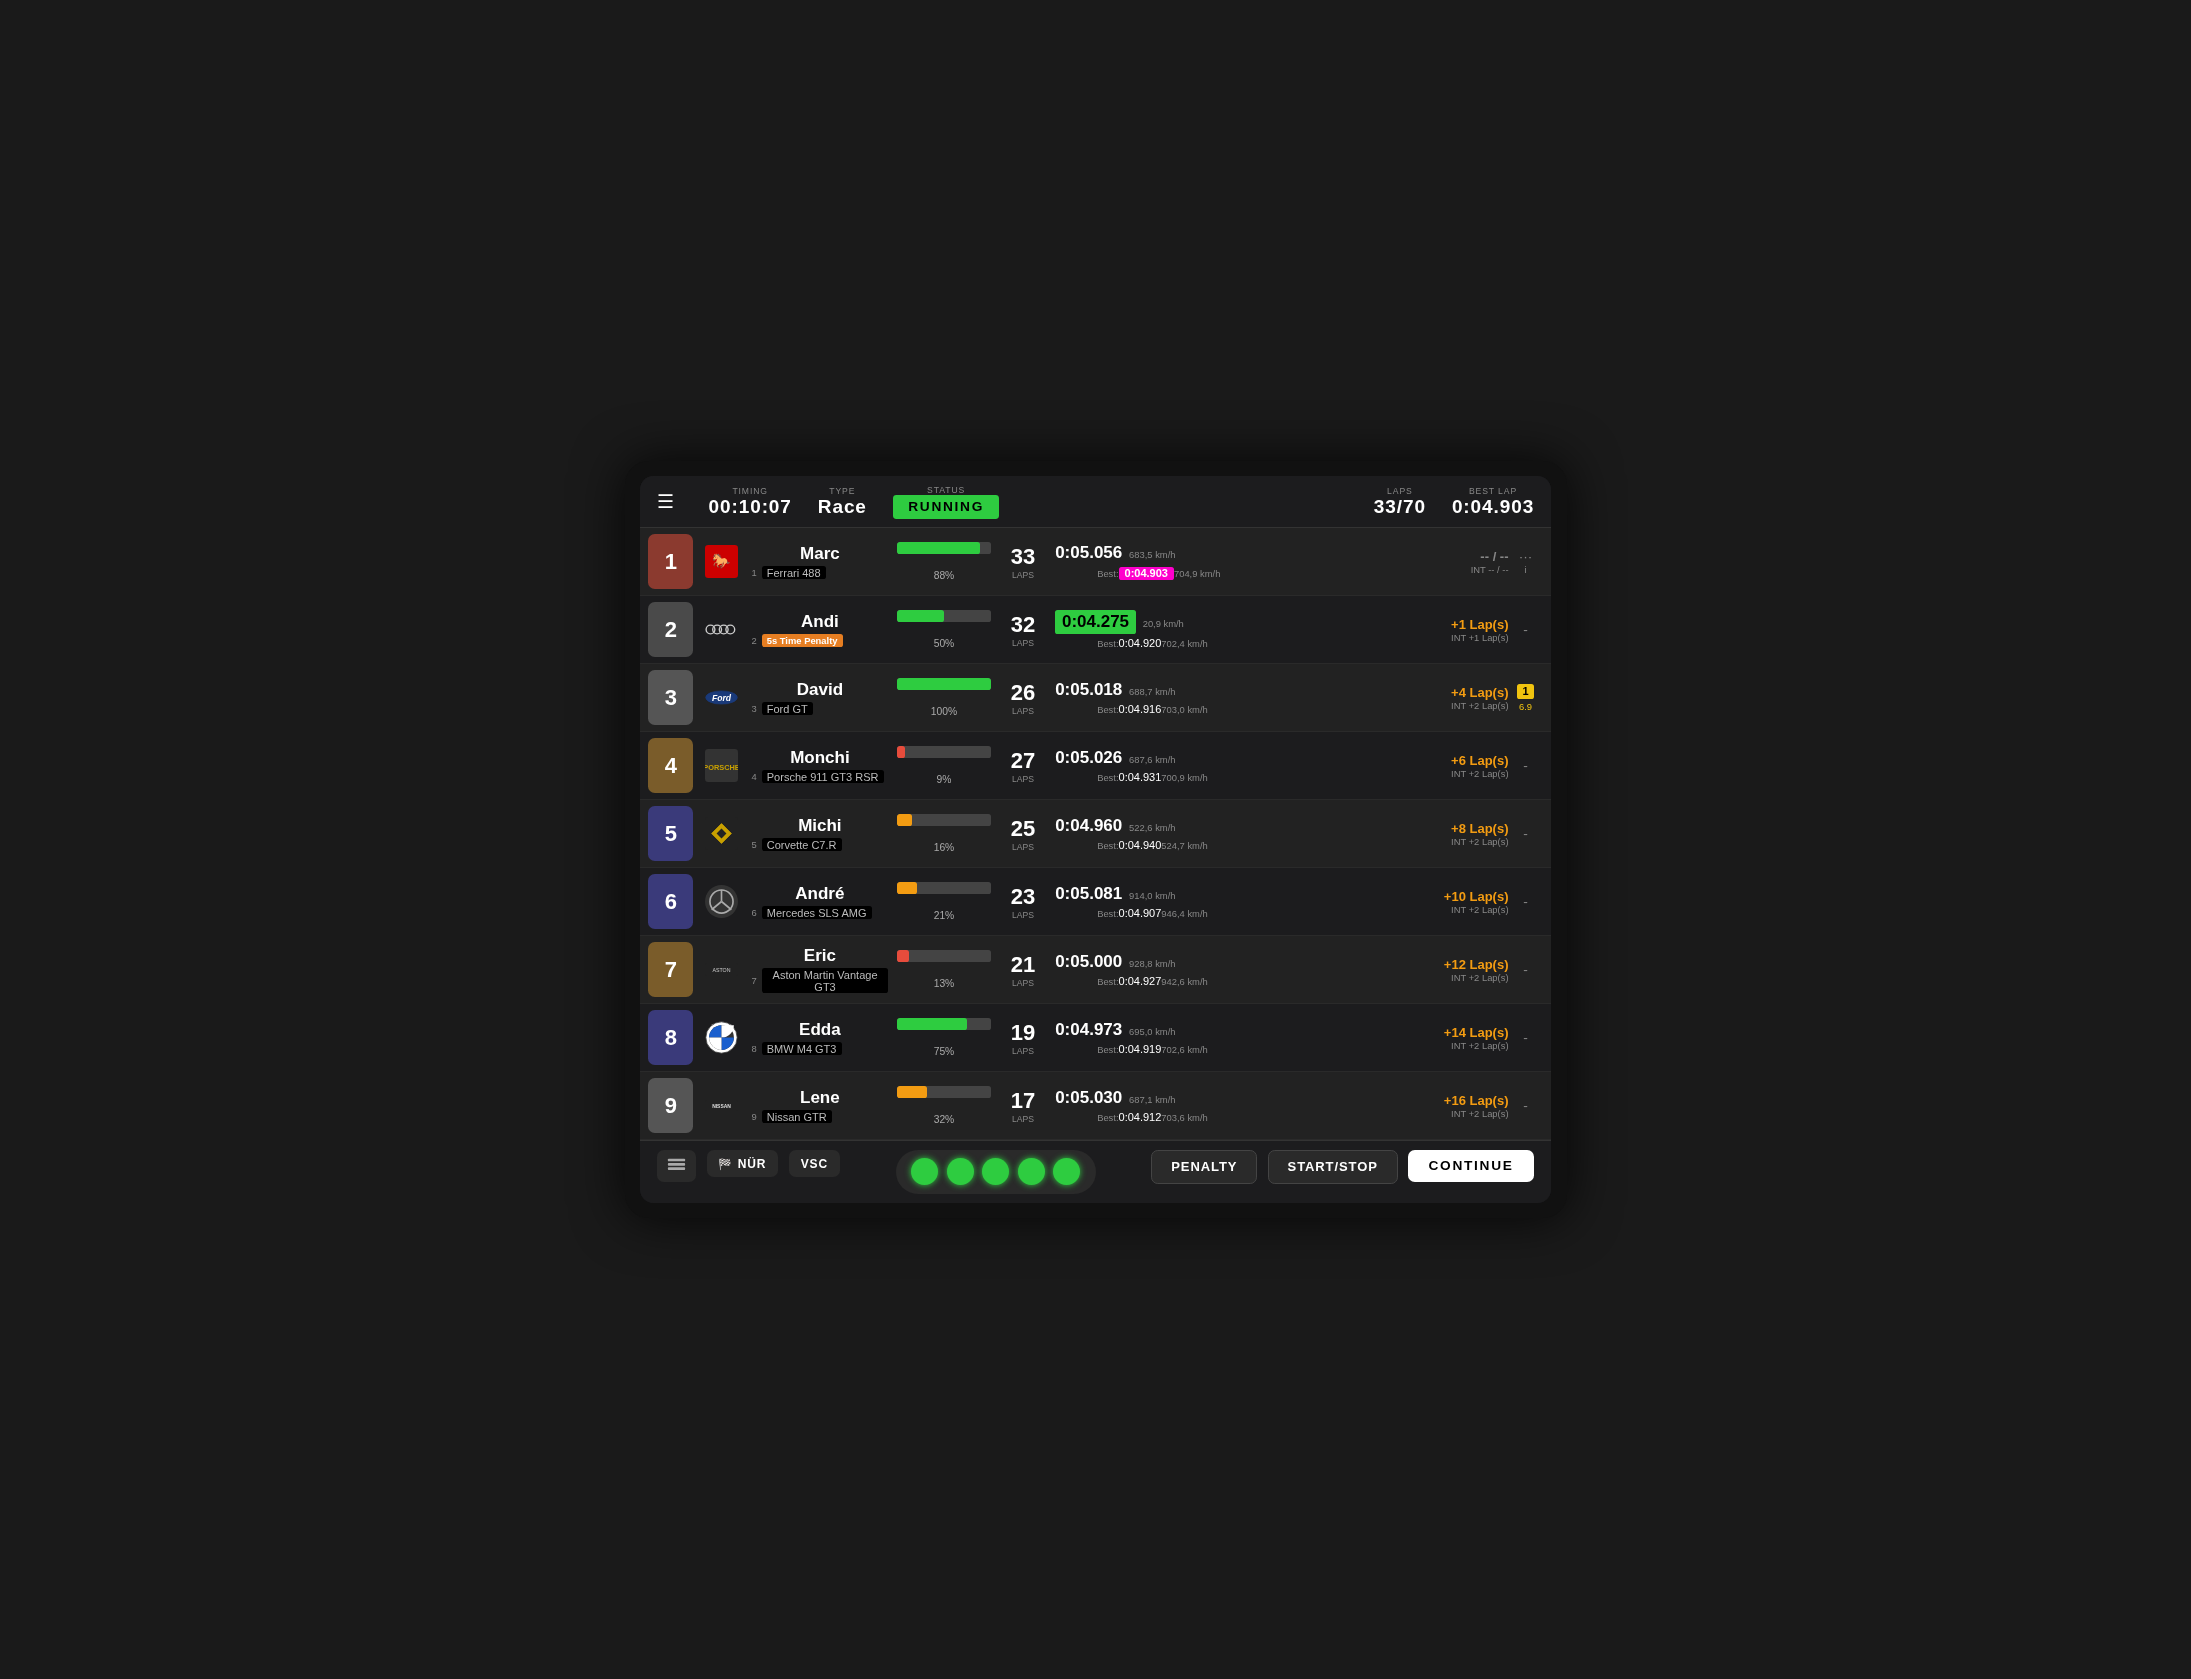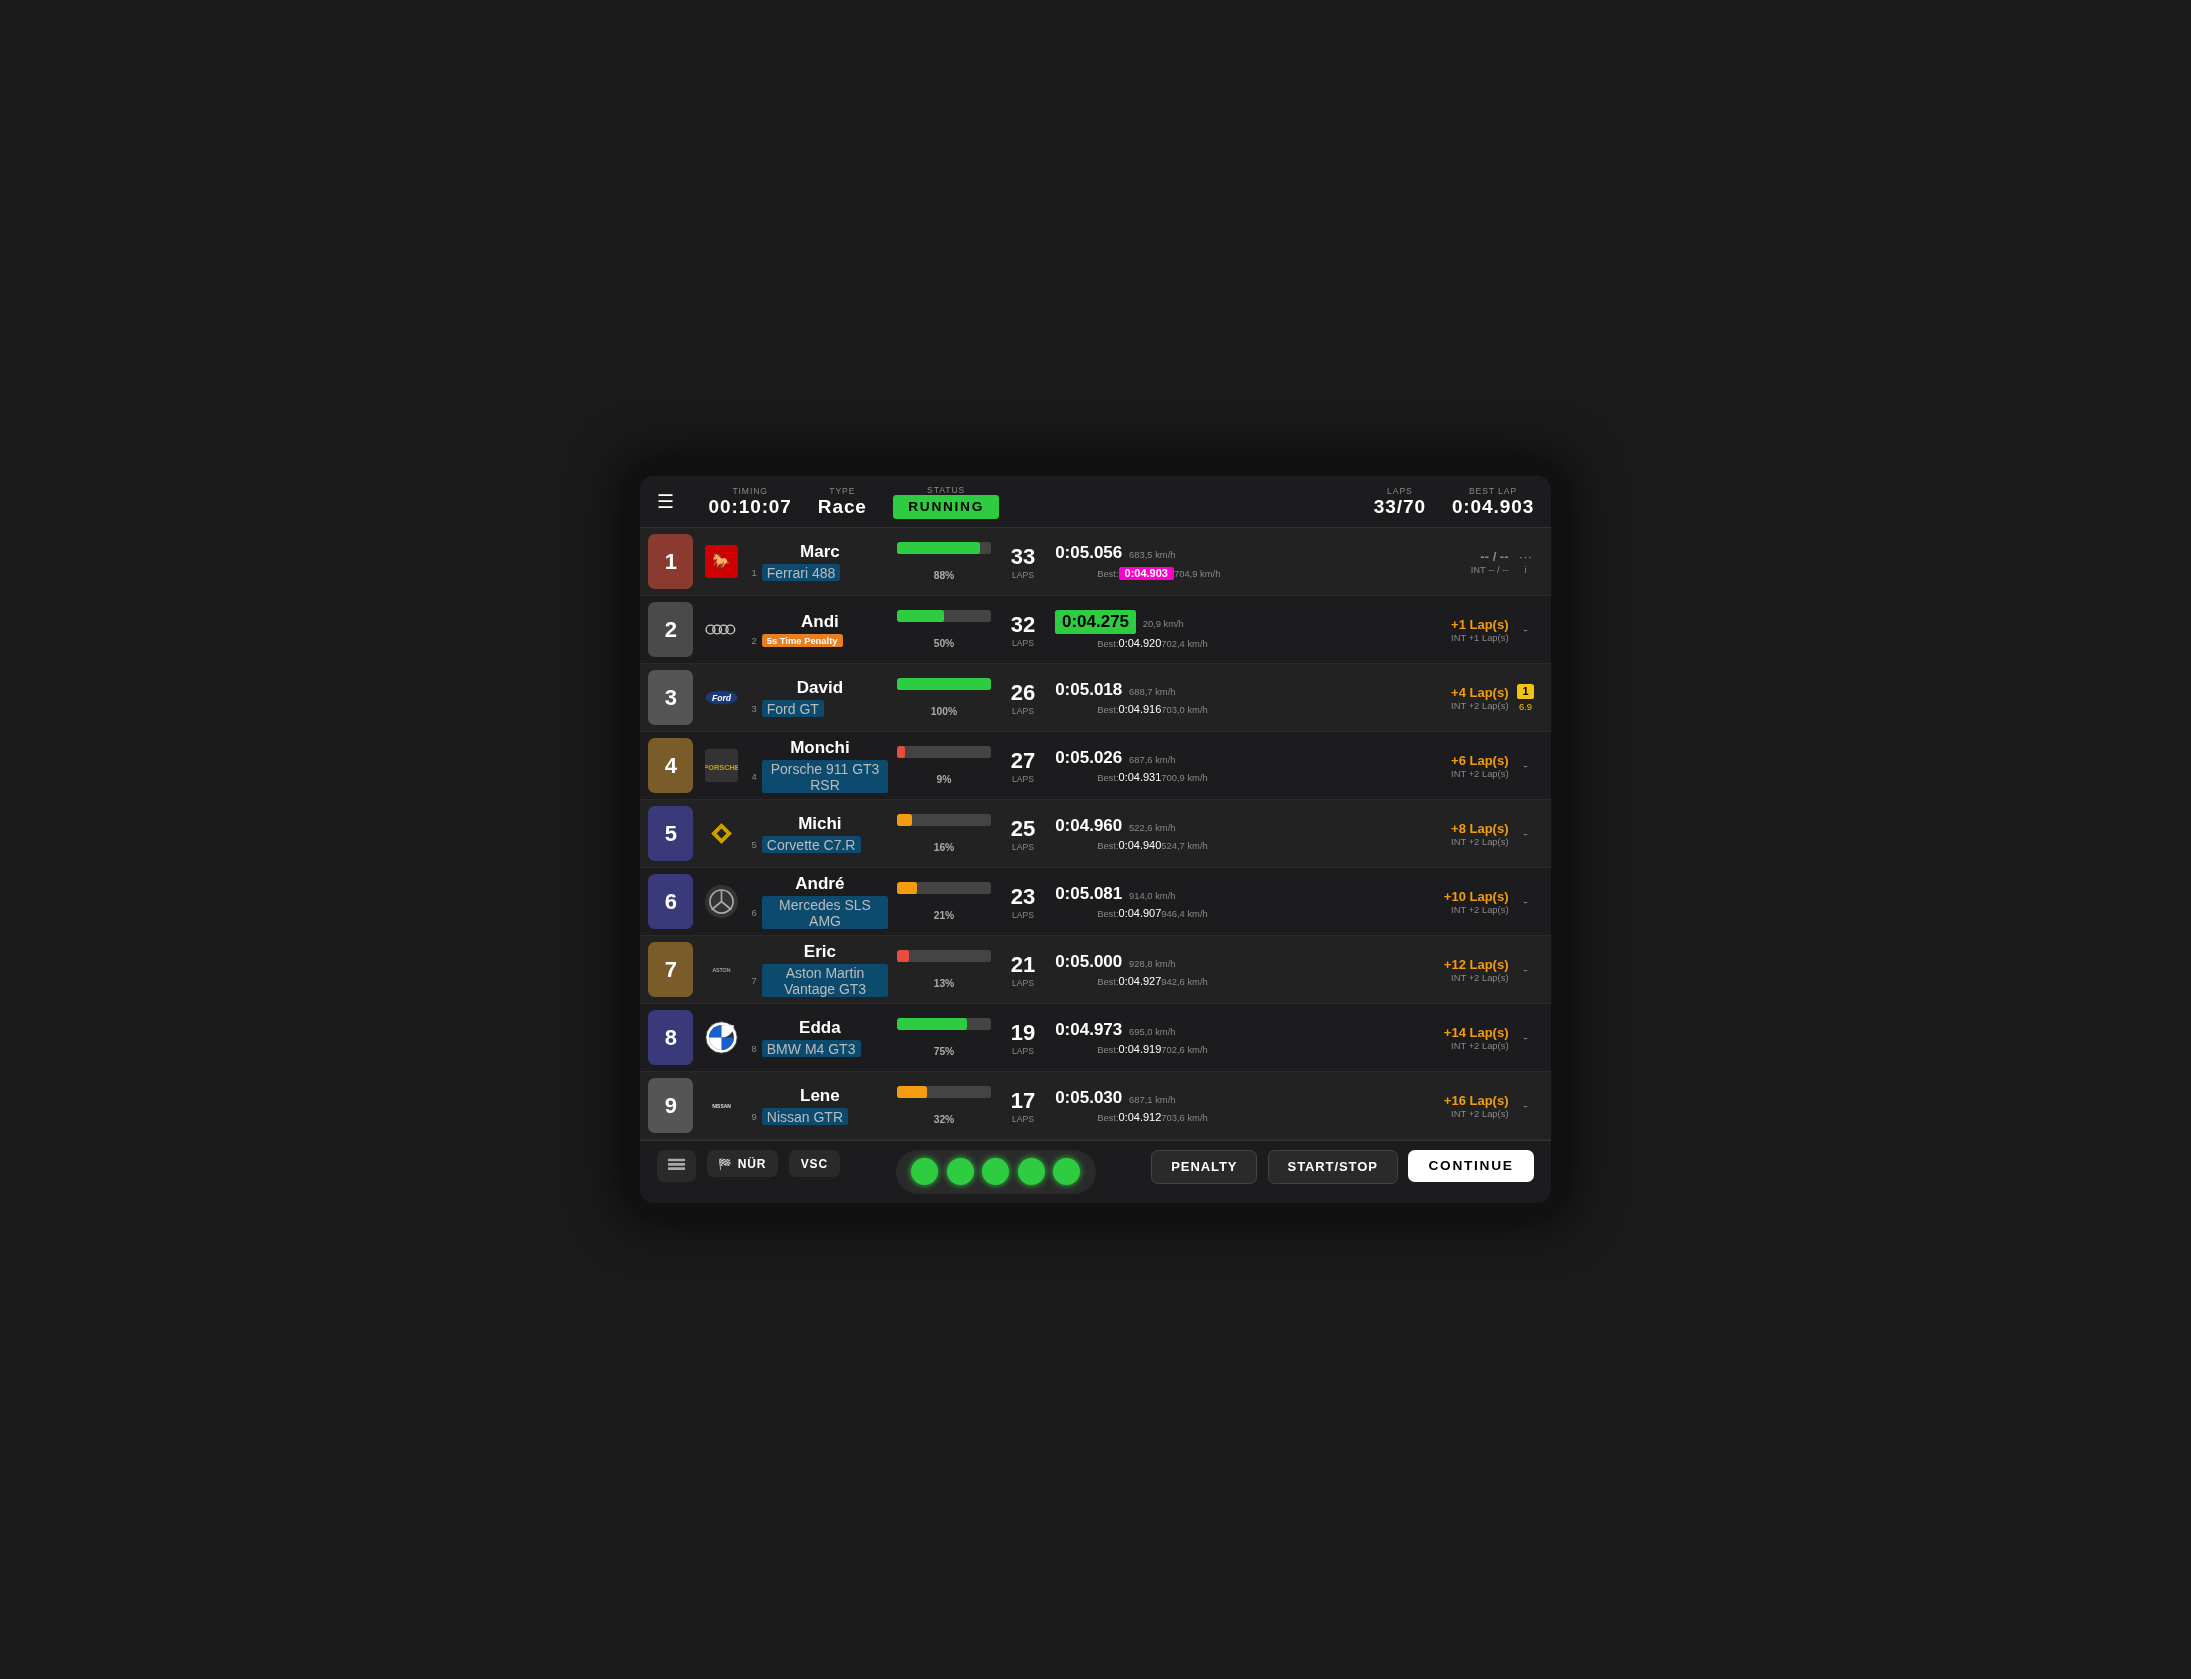--- a/index.html
+++ b/index.html
@@ -123,23 +123,23 @@
       display: flex;
       align-items: center;
       gap: 5.1px;
       margin-top: 1.7px;
     }
     .driver-num {
       font-size: 9.4px;
       color: #888;
     }
     .driver-car {
-      font-size: 14px;
+      font-size: 11px;
       color: #bbb;
-      background: #0c4a6e;
+      background: #000000;
       padding: 0.9px 5.1px;
       border-radius: 2.6px;
     }
     .penalty-badge {
       font-size: 9.4px;
       color: #fff;
       background: #e67e22;
       padding: 0.9px 5.1px;
       border-radius: 2.6px;
       font-weight: bold;
@@ -160,21 +160,20 @@
     }
     .fuel-bar {
       height: 100%;
       border-radius: 2.6px;
     }
     .fuel-pct {
       font-size: 10.3px;
       color: #aaa;
       text-align: center;
       margin-top: 16px;
-      font-weight: bold;
     }
 
     .laps-block {
       width: 47px;
       min-width: 47px;
       text-align: center;
       flex-shrink: 0;
     }
     .laps-num {
       font-size: 22px;

